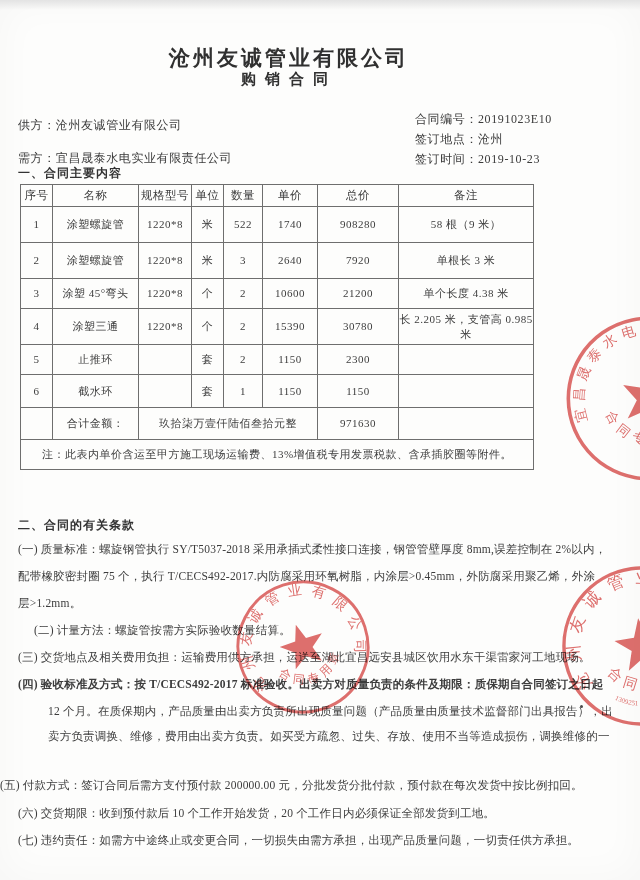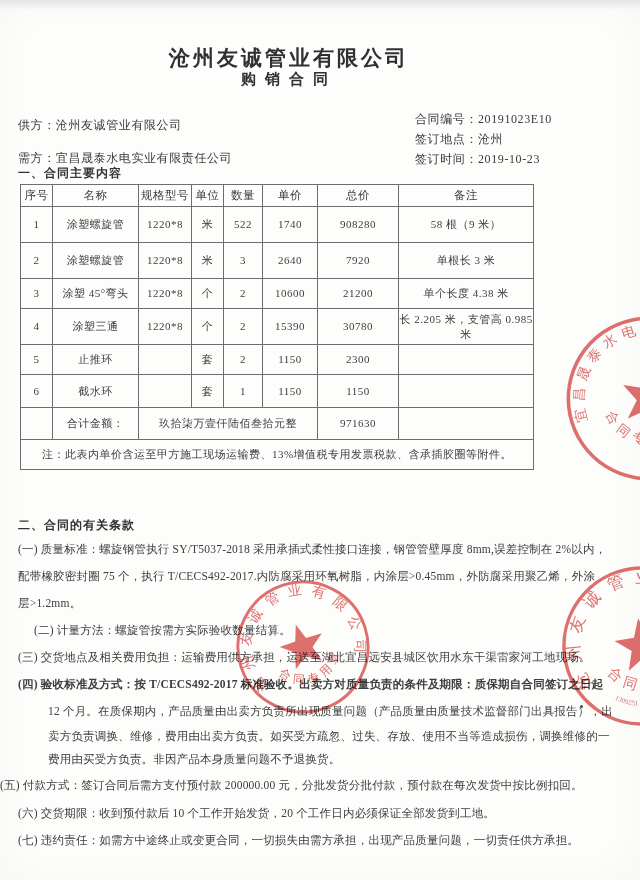--- a/index.html
+++ b/index.html
@@ -150,21 +150,20 @@
   <div class="abs sec-head" style="left:18px; top:517px;">二、合同的有关条款</div>
 
   <div class="clause" style="left:18px; top:542px;">(一) 质量标准：螺旋钢管执行 SY/T5037-2018 采用承插式柔性接口连接，钢管管壁厚度 8mm,误差控制在 2%以内，</div>
   <div class="clause" style="left:18px; top:569px;">配带橡胶密封圈 75 个，执行 T/CECS492-2017.内防腐采用环氧树脂，内涂层&gt;0.45mm，外防腐采用聚乙烯，外涂</div>
   <div class="clause" style="left:18px; top:596px;">层&gt;1.2mm。</div>
   <div class="clause" style="left:34px; top:623px;text-align:center;">(二) 计量方法：螺旋管按需方实际验收数量结算。</div>
   <div class="clause" style="left:18px; top:650px;">(三) 交货地点及相关费用负担：运输费用供方承担，运送至湖北宜昌远安县城区饮用水东干渠雷家河工地现场。</div>
   <div class="clause" style="left:18px; top:677px;font-weight:bold;">(四) 验收标准及方式：按 T/CECS492-2017 标准验收。出卖方对质量负责的条件及期限：质保期自合同签订之日起</div>
   <div class="clause" style="left:48px; top:704px;">12 个月。在质保期内，产品质量由出卖方负责所出现质量问题（产品质量由质量技术监督部门出具报告），出</div>
   <div class="clause" style="left:48px; top:729px;text-align:right;">卖方负责调换、维修，费用由出卖方负责。如买受方疏忽、过失、存放、使用不当等造成损伤，调换维修的一</div>
-  <div class="clause" style="left:48px; top:752px;">费用由买受方负责。非因产品本身质量问题不予退换货。</div>
   <div class="clause" style="left:0; top:778px;">(五) 付款方式：签订合同后需方支付预付款 200000.00 元，分批发货分批付款，预付款在每次发货中按比例扣回。</div>
   <div class="clause" style="left:18px; top:806px;">(六) 交货期限：收到预付款后 10 个工作开始发货，20 个工作日内必须保证全部发货到工地。</div>
   <div class="clause" style="left:18px; top:833px;">(七) 违约责任：如需方中途终止或变更合同，一切损失由需方承担，出现产品质量问题，一切责任供方承担。</div>
 
   <div class="stamp" style="left:556px; top:306px; width:185px; height:185px; transform:rotate(10deg);">
     <svg width="185" height="185" viewBox="0 0 180 180">
       <defs>
         <path id="ring-b" d="M 35.4,121.5 A 63,63 0 1 1 144.6,121.5"></path>
         <path id="bot-b" d="M 52,112 A 44,44 0 0 0 128,112"></path>
       </defs>

